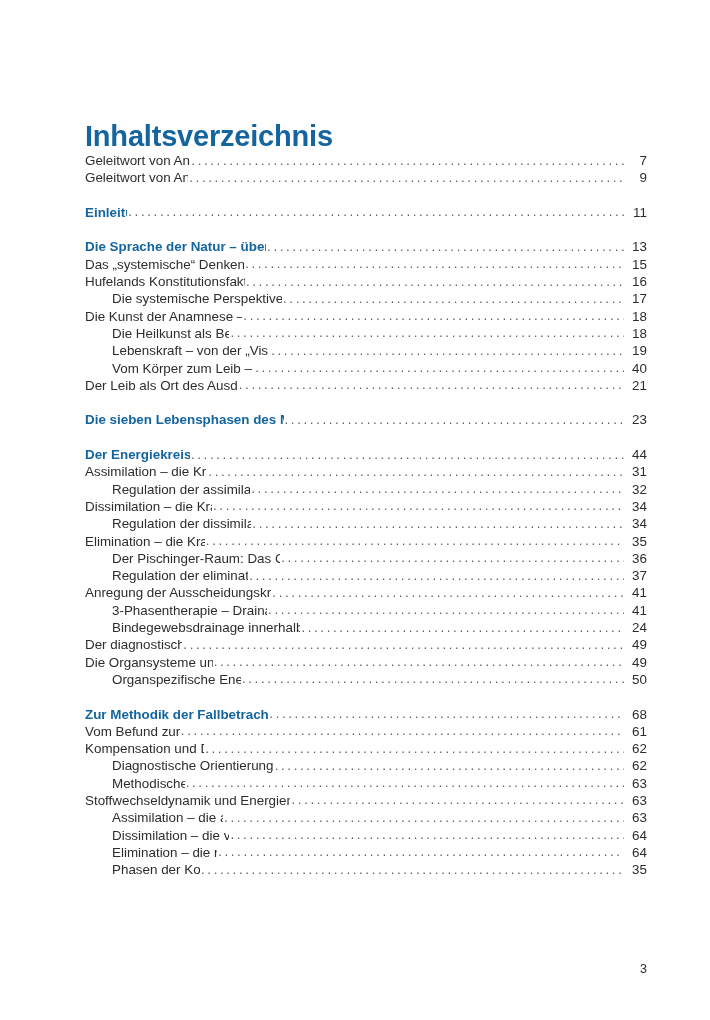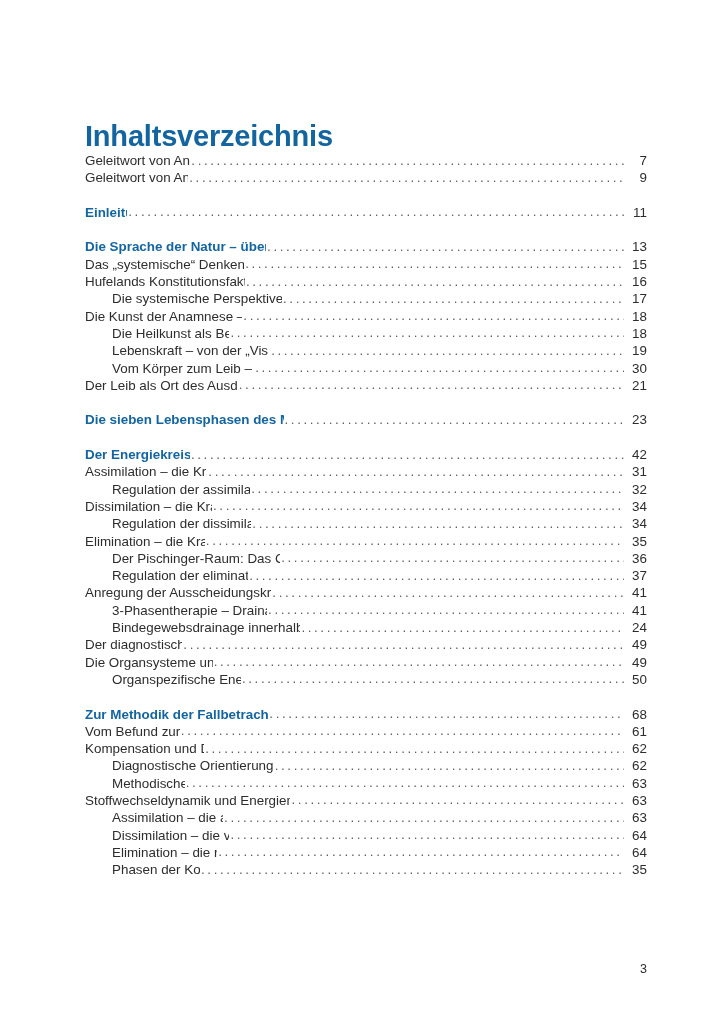--- a/index.html
+++ b/index.html
@@ -154,36 +154,36 @@
         <span class="toc-page">18</span>
       </div>
       <div class="toc-row level-2">
         <span class="toc-text">Lebenskraft – von der „Vis vitalis“ zum vermittelnden Leib</span>
         <span class="toc-dots"></span>
         <span class="toc-page">19</span>
       </div>
       <div class="toc-row level-2">
         <span class="toc-text">Vom Körper zum Leib – der vermittelnde „corpus“</span>
         <span class="toc-dots"></span>
-        <span class="toc-page">30</span>
+        <span class="toc-page">40</span>
       </div>
       <div class="toc-row level-1">
         <span class="toc-text">Der Leib als Ort des Ausdrucks und der Erkenntnis</span>
         <span class="toc-dots"></span>
         <span class="toc-page">21</span>
       </div>
       <div class="toc-row level-1 section gap-before">
         <span class="toc-text">Die sieben Lebensphasen des Menschen – die biologische Zeitgestalt</span>
         <span class="toc-dots"></span>
         <span class="toc-page">23</span>
       </div>
       <div class="toc-row level-1 section gap-before">
         <span class="toc-text">Der Energiekreis des Lebens</span>
         <span class="toc-dots"></span>
-        <span class="toc-page">42</span>
+        <span class="toc-page">44</span>
       </div>
       <div class="toc-row level-1">
         <span class="toc-text">Assimilation – die Kraft der Aufnahme</span>
         <span class="toc-dots"></span>
         <span class="toc-page">31</span>
       </div>
       <div class="toc-row level-2">
         <span class="toc-text">Regulation der assimilatorischen Grundfunktion</span>
         <span class="toc-dots"></span>
         <span class="toc-page">32</span>

